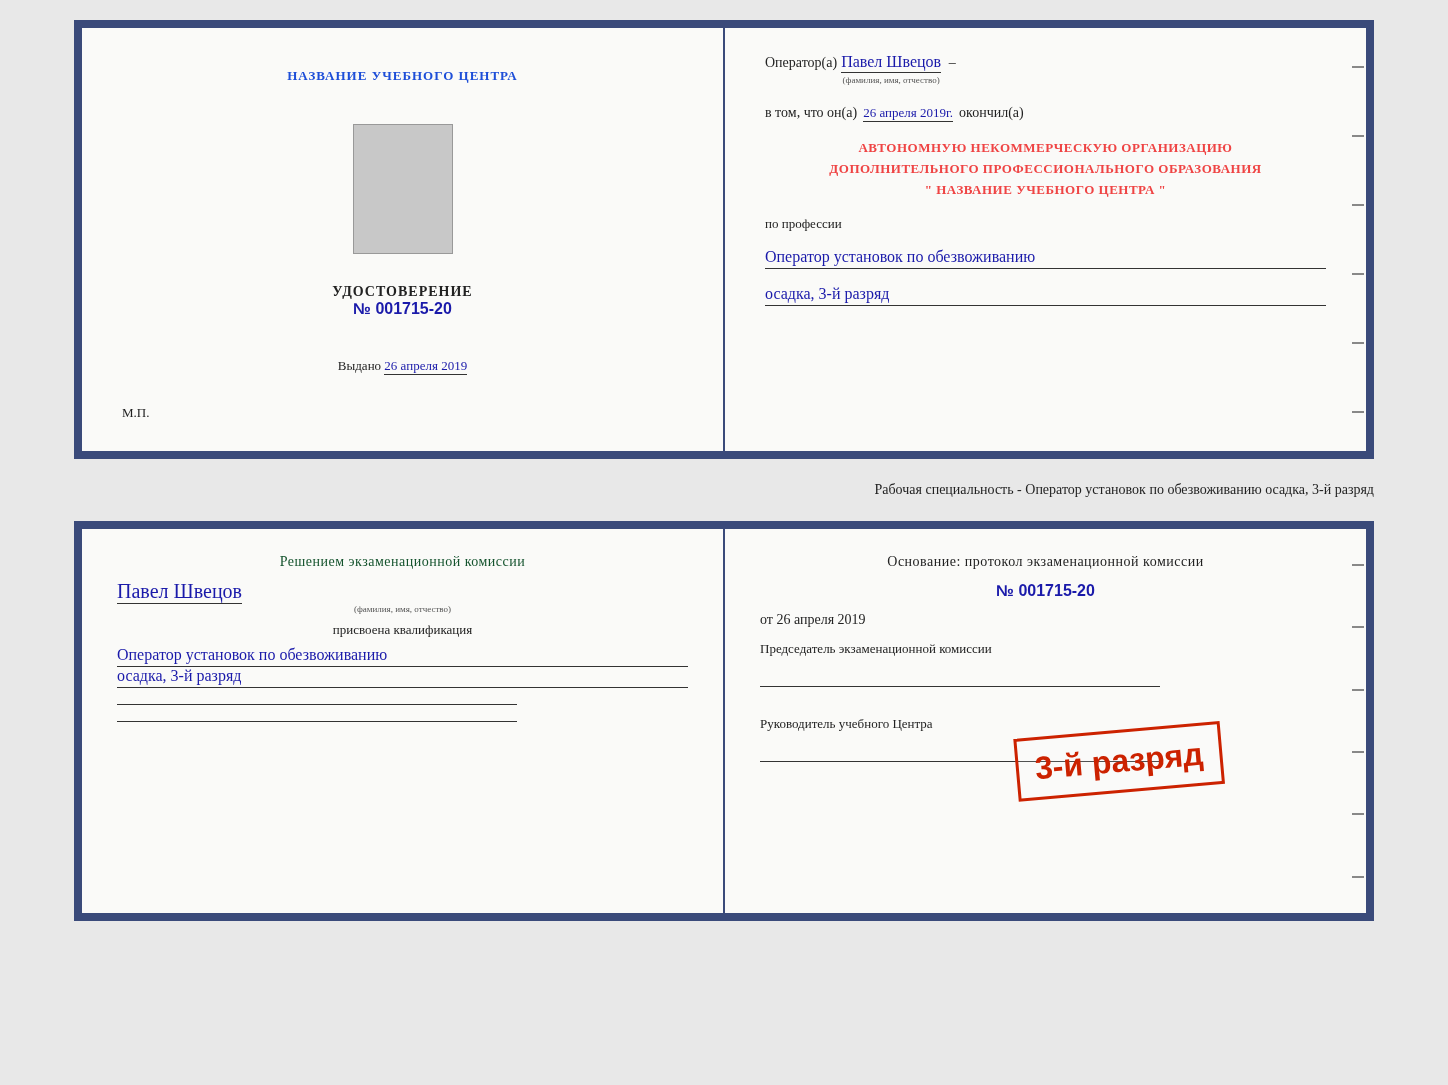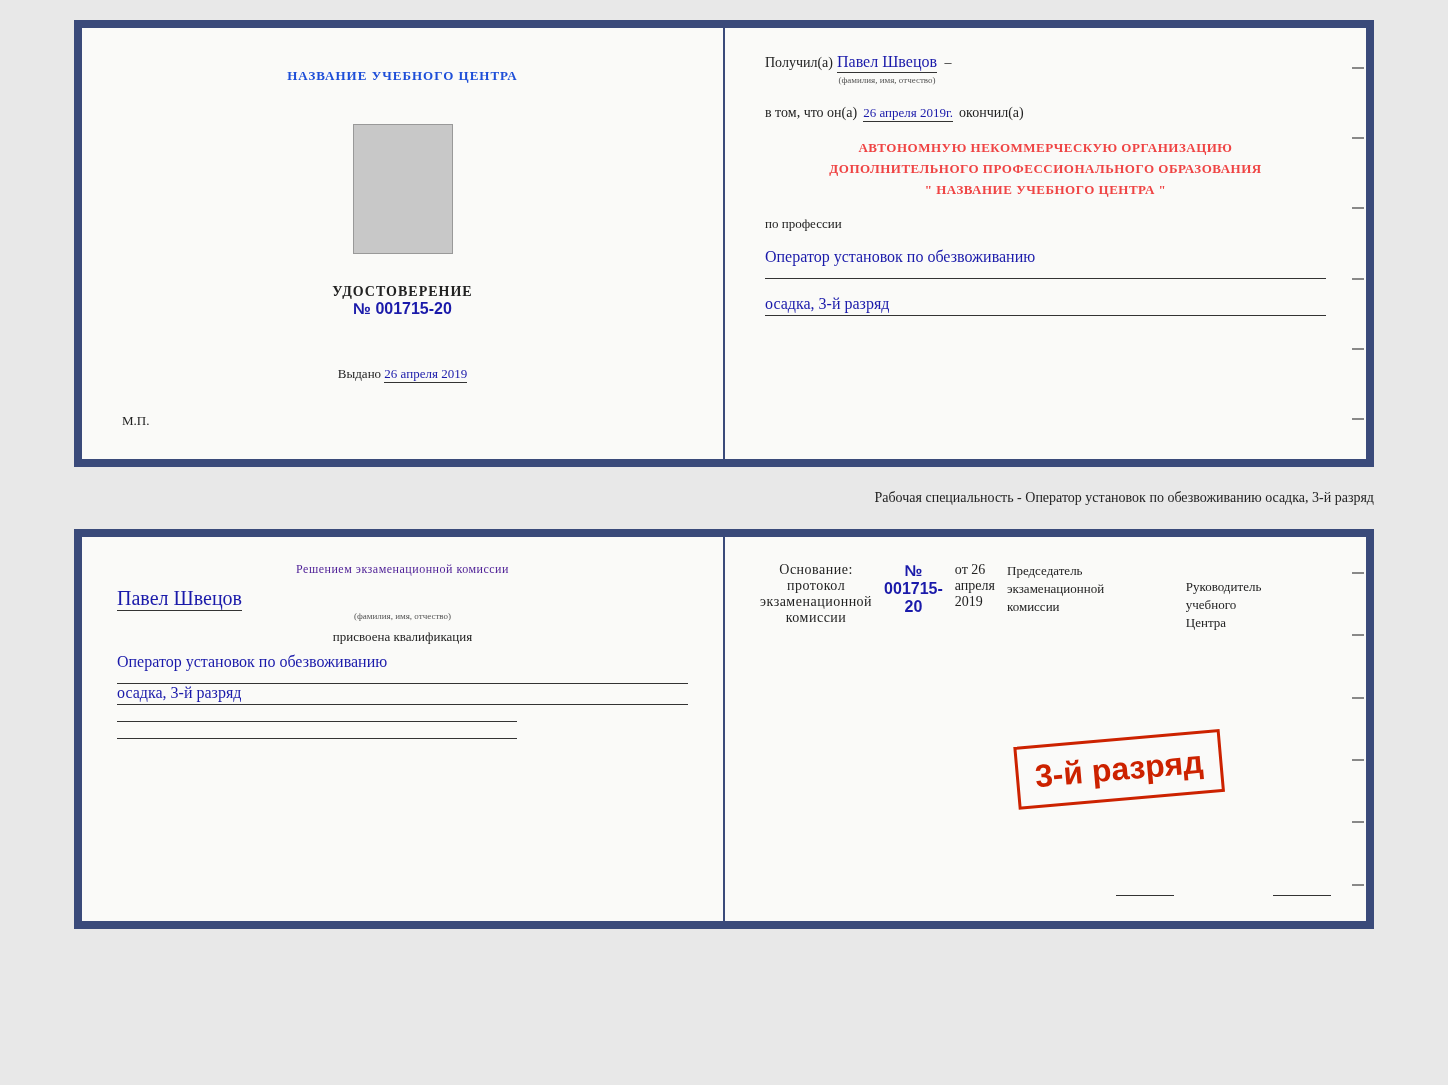--- a/index.html
+++ b/index.html
@@ -79,21 +79,21 @@
     .udostoverenie-number {
       font-size: 16px;
       font-weight: bold;
       color: #1a1aaa;
       font-family: Arial, sans-serif;
     }
 
     .vydano-line {
       font-size: 13px;
       color: #222;
-      margin-top: 28px;
+      margin-top: 20px;
     }
 
     .mp-label {
       font-size: 13px;
       color: #222;
       align-self: flex-start;
       margin-top: 10px;
     }
 
     .underline-input {
@@ -151,21 +151,21 @@
     .po-professii-label {
       font-size: 13px;
       color: #222;
     }
 
     .profession-handwritten {
       font-family: 'Comic Sans MS', cursive;
       color: #1a1aaa;
       font-size: 16px;
       border-bottom: 1px solid #333;
-      padding-bottom: 12px;
+      padding-bottom: 2px;
       display: block;
     }
 
     .speciality-handwritten {
       font-family: 'Comic Sans MS', cursive;
       color: #1a1aaa;
       font-size: 16px;
       border-bottom: 1px solid #333;
       padding-bottom: 2px;
       display: block;
@@ -195,22 +195,22 @@
     .separator-text {
       font-size: 14px;
       color: #222;
       text-align: right;
       width: 1300px;
       padding: 5px 0;
     }
 
     
     .resheniem-title {
-      font-size: 12px;
-      color: #4c1d95;
+      font-size: 14px;
+      color: #14532d;
       text-align: center;
       letter-spacing: 0.5px;
     }
 
     .name-handwritten {
       font-family: 'Comic Sans MS', cursive;
       color: #1a1aaa;
       font-size: 20px;
       display: block;
     }
@@ -291,21 +291,21 @@
       border-right: 2px solid #3a4a7a;
       display: flex;
       flex-direction: column;
       position: relative;
     }
 
     .doc-right-bottom {
       flex: 1;
       padding: 25px 35px;
       display: flex;
-      flex-direction: row;
+      flex-direction: column;
       gap: 12px;
       position: relative;
     }
 
     .signature-line {
       border-bottom: 1px solid #333;
       margin-top: 16px;
       width: 70%;
     }
 
@@ -337,21 +337,21 @@
       </div>
       <div class="vydano-line">
         <span>Выдано</span>
         <span class="underline-input handwritten-sm">26 апреля 2019</span>
       </div>
       <div class="mp-label">М.П.</div>
     </div>
 
     <div class="doc-right">
       <div class="received-line">
-        <span>Получил(а)</span>
+        <span>Оператор(а)</span>
         <span class="received-name-block" style="position:relative; display:inline-block;">
           <span class="handwritten" style="border-bottom:1px solid #333; padding-bottom:2px;">Павел Швецов</span>
           <span class="small-hint" style="position:absolute; bottom:-14px; left:0; width:100%; text-align:center;">(фамилия, имя, отчество)</span>
         </span>
         <span>&nbsp;–</span>
       </div>
 
       <div class="v-tom-line" style="margin-top:18px;">
         <span>в том, что он(а)</span>
         <span class="handwritten-sm underline-input">26 апреля 2019г.</span>

